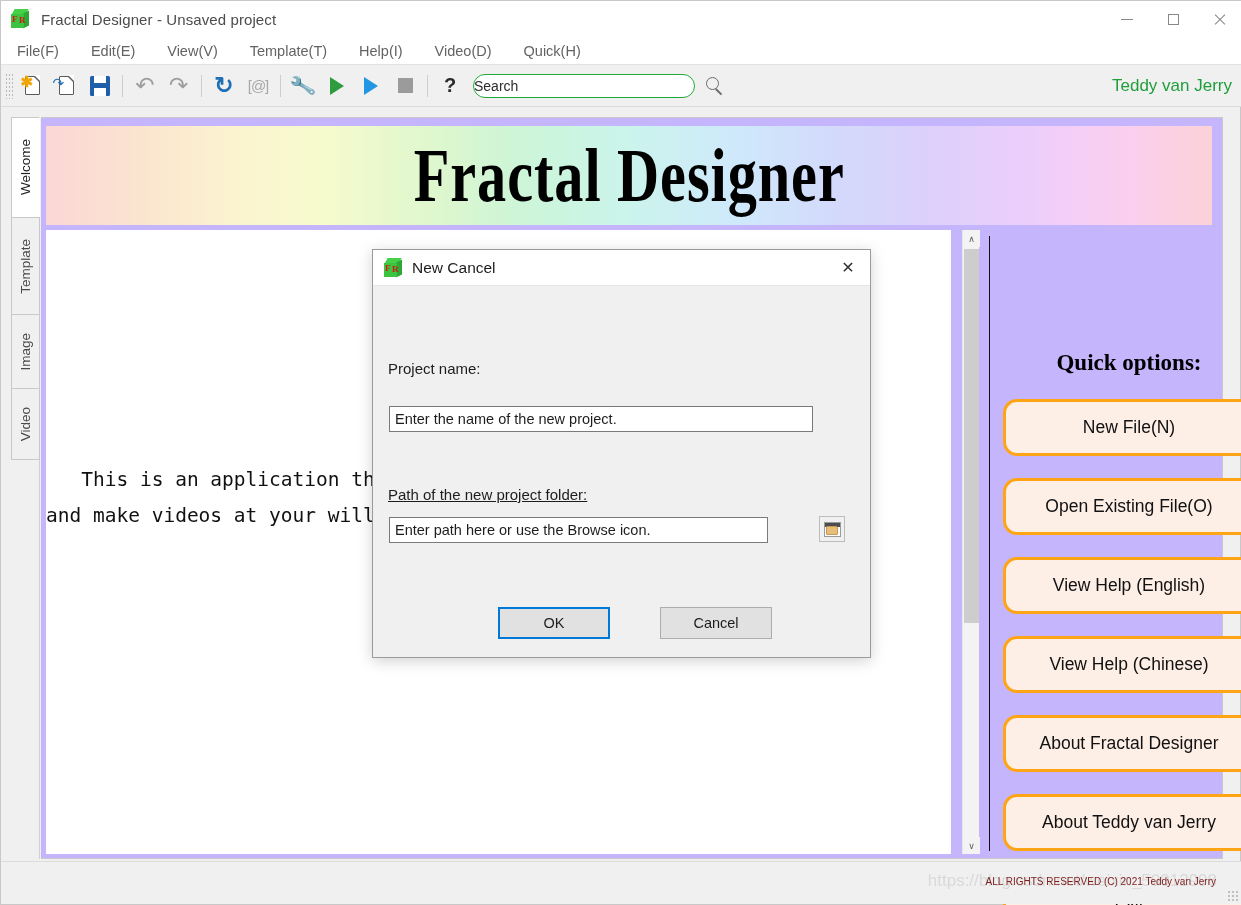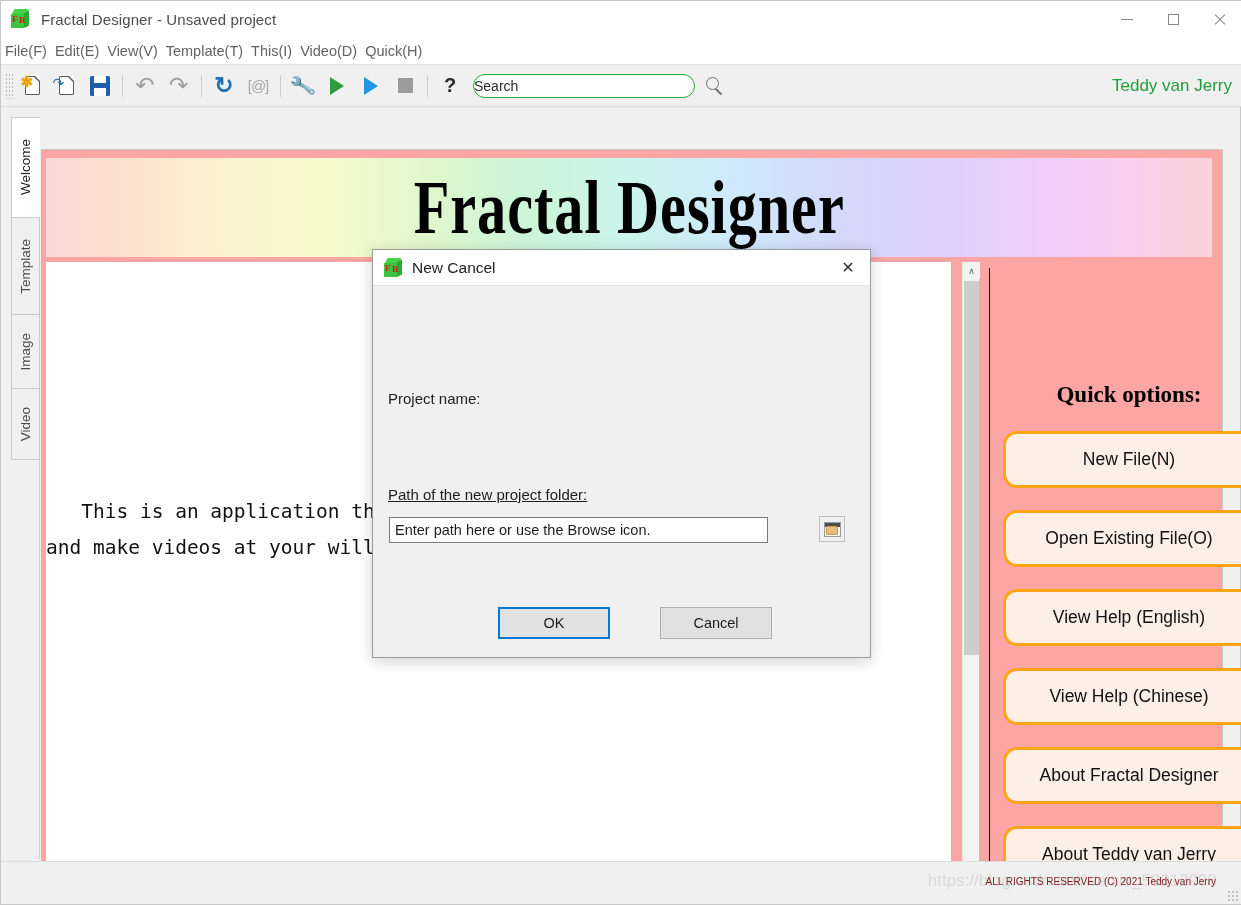--- a/index.html
+++ b/index.html
@@ -43,21 +43,21 @@
   .glyph-close:before { transform: rotate(45deg); }
   .glyph-close:after { transform: rotate(-45deg); }
 
   
   .menubar {
     position: absolute; left: 0; top: 37px; width: 1241px; height: 27px;
     background: #ffffff; display: flex; align-items: center;
     border-bottom: 1px solid #e3e3e3;
   }
   .menuitem {
-    padding: 3px 4px; font-size: 14.5px; color: #636363; cursor: default;
+    padding: 3px 16px; font-size: 14.5px; color: #636363; cursor: default;
   }
 
   
   .toolbar {
     position: absolute; left: 0; top: 64px; width: 1241px; height: 42px;
     background: #f0f0f0; display: flex; align-items: center;
     border-bottom: 1px solid #dcdcdc;
   }
   .grip { width: 8px; height: 26px; margin-left: 4px; margin-right: 2px;
     background-image: radial-gradient(#b9b9b9 1px, transparent 1px);
@@ -145,21 +145,21 @@
   .vtab.active { background: #ffffff; border-right-color: #ffffff; color: #222; }
   .vtab.w { height: 100px; }
   .vtab.t { height: 97px; }
   .vtab.i { height: 74px; }
   .vtab.v { height: 72px; border-bottom: 1px solid #c9c9c9; }
   .rail-rest { height: 395px; }
 
   
   .content {
     position: absolute; left: 40px; top: 116px; width: 1182px; height: 742px;
-    background: #fca5a5; border: 1px solid #c9c9c9; border-left: none; margin-top: 32px;
+    background: #c4b5fd; border: 1px solid #c9c9c9; border-left: none;
   }
   .banner {
     position: absolute; left: 5px; top: 8px; width: 1166px; height: 99px;
     background: linear-gradient(to right,
       #fbd6d6 0%, #fbe4cf 8%, #fbf3cf 16%, #f6fbcd 24%, #dff7cd 33%,
       #ccf5d8 41%, #cbf4ec 50%, #cfe9fb 59%, #d3d9fb 68%, #ddd0fb 76%,
       #eecefb 85%, #fbcfee 93%, #fbd2d8 100%);
     display: flex; align-items: center; justify-content: center;
   }
   .banner-title {
@@ -339,21 +339,21 @@
           <div class="glyph-close"></div>
         </div>
     </div>
   </div>
 
   <div class="menubar">
     <div class="menuitem">File(F)</div>
     <div class="menuitem">Edit(E)</div>
     <div class="menuitem">View(V)</div>
     <div class="menuitem">Template(T)</div>
-    <div class="menuitem">This(I)</div>
+    <div class="menuitem">Help(I)</div>
     <div class="menuitem">Video(D)</div>
     <div class="menuitem">Quick(H)</div>
   </div>
 
   <div class="toolbar">
     <div class="grip"></div>
 
     <div class="tbtn">
       <div class="doc">
           <span class="star">✱</span>
@@ -488,21 +488,22 @@
             <div class="face"></div>
           <div class="lf">F</div>
             <div class="lr">R</div>
         </div>
       </div>
       <div class="dlg-title-text">New Cancel</div>
       <div class="dlg-close">✕</div>
     </div>
 
     <div class="dlg-body">
-      <div class="dlg-label" style="left:15px; top:104px;">Project name:</div>
+      <div class="dlg-label" style="left:15px; top:74px;">Project name:</div>
+      <input class="dlg-input" style="left: 16px; top: 120px; width: 424px;" type="text" placeholder="Enter the name of the new project.">
 
       <div class="dlg-label" style="left:15px; top:200px;text-decoration:underline;">Path of the new project folder:</div>
       <input class="dlg-input" style="left: 16px; top: 231px; width: 379px;" type="text" placeholder="Enter path here or use the Browse icon.">
 
       <div class="browse-btn">
         <div class="folderwin"></div>
       </div>
 
       <button class="dbtn ok">OK</button>
       <button class="dbtn cancel">Cancel</button>

